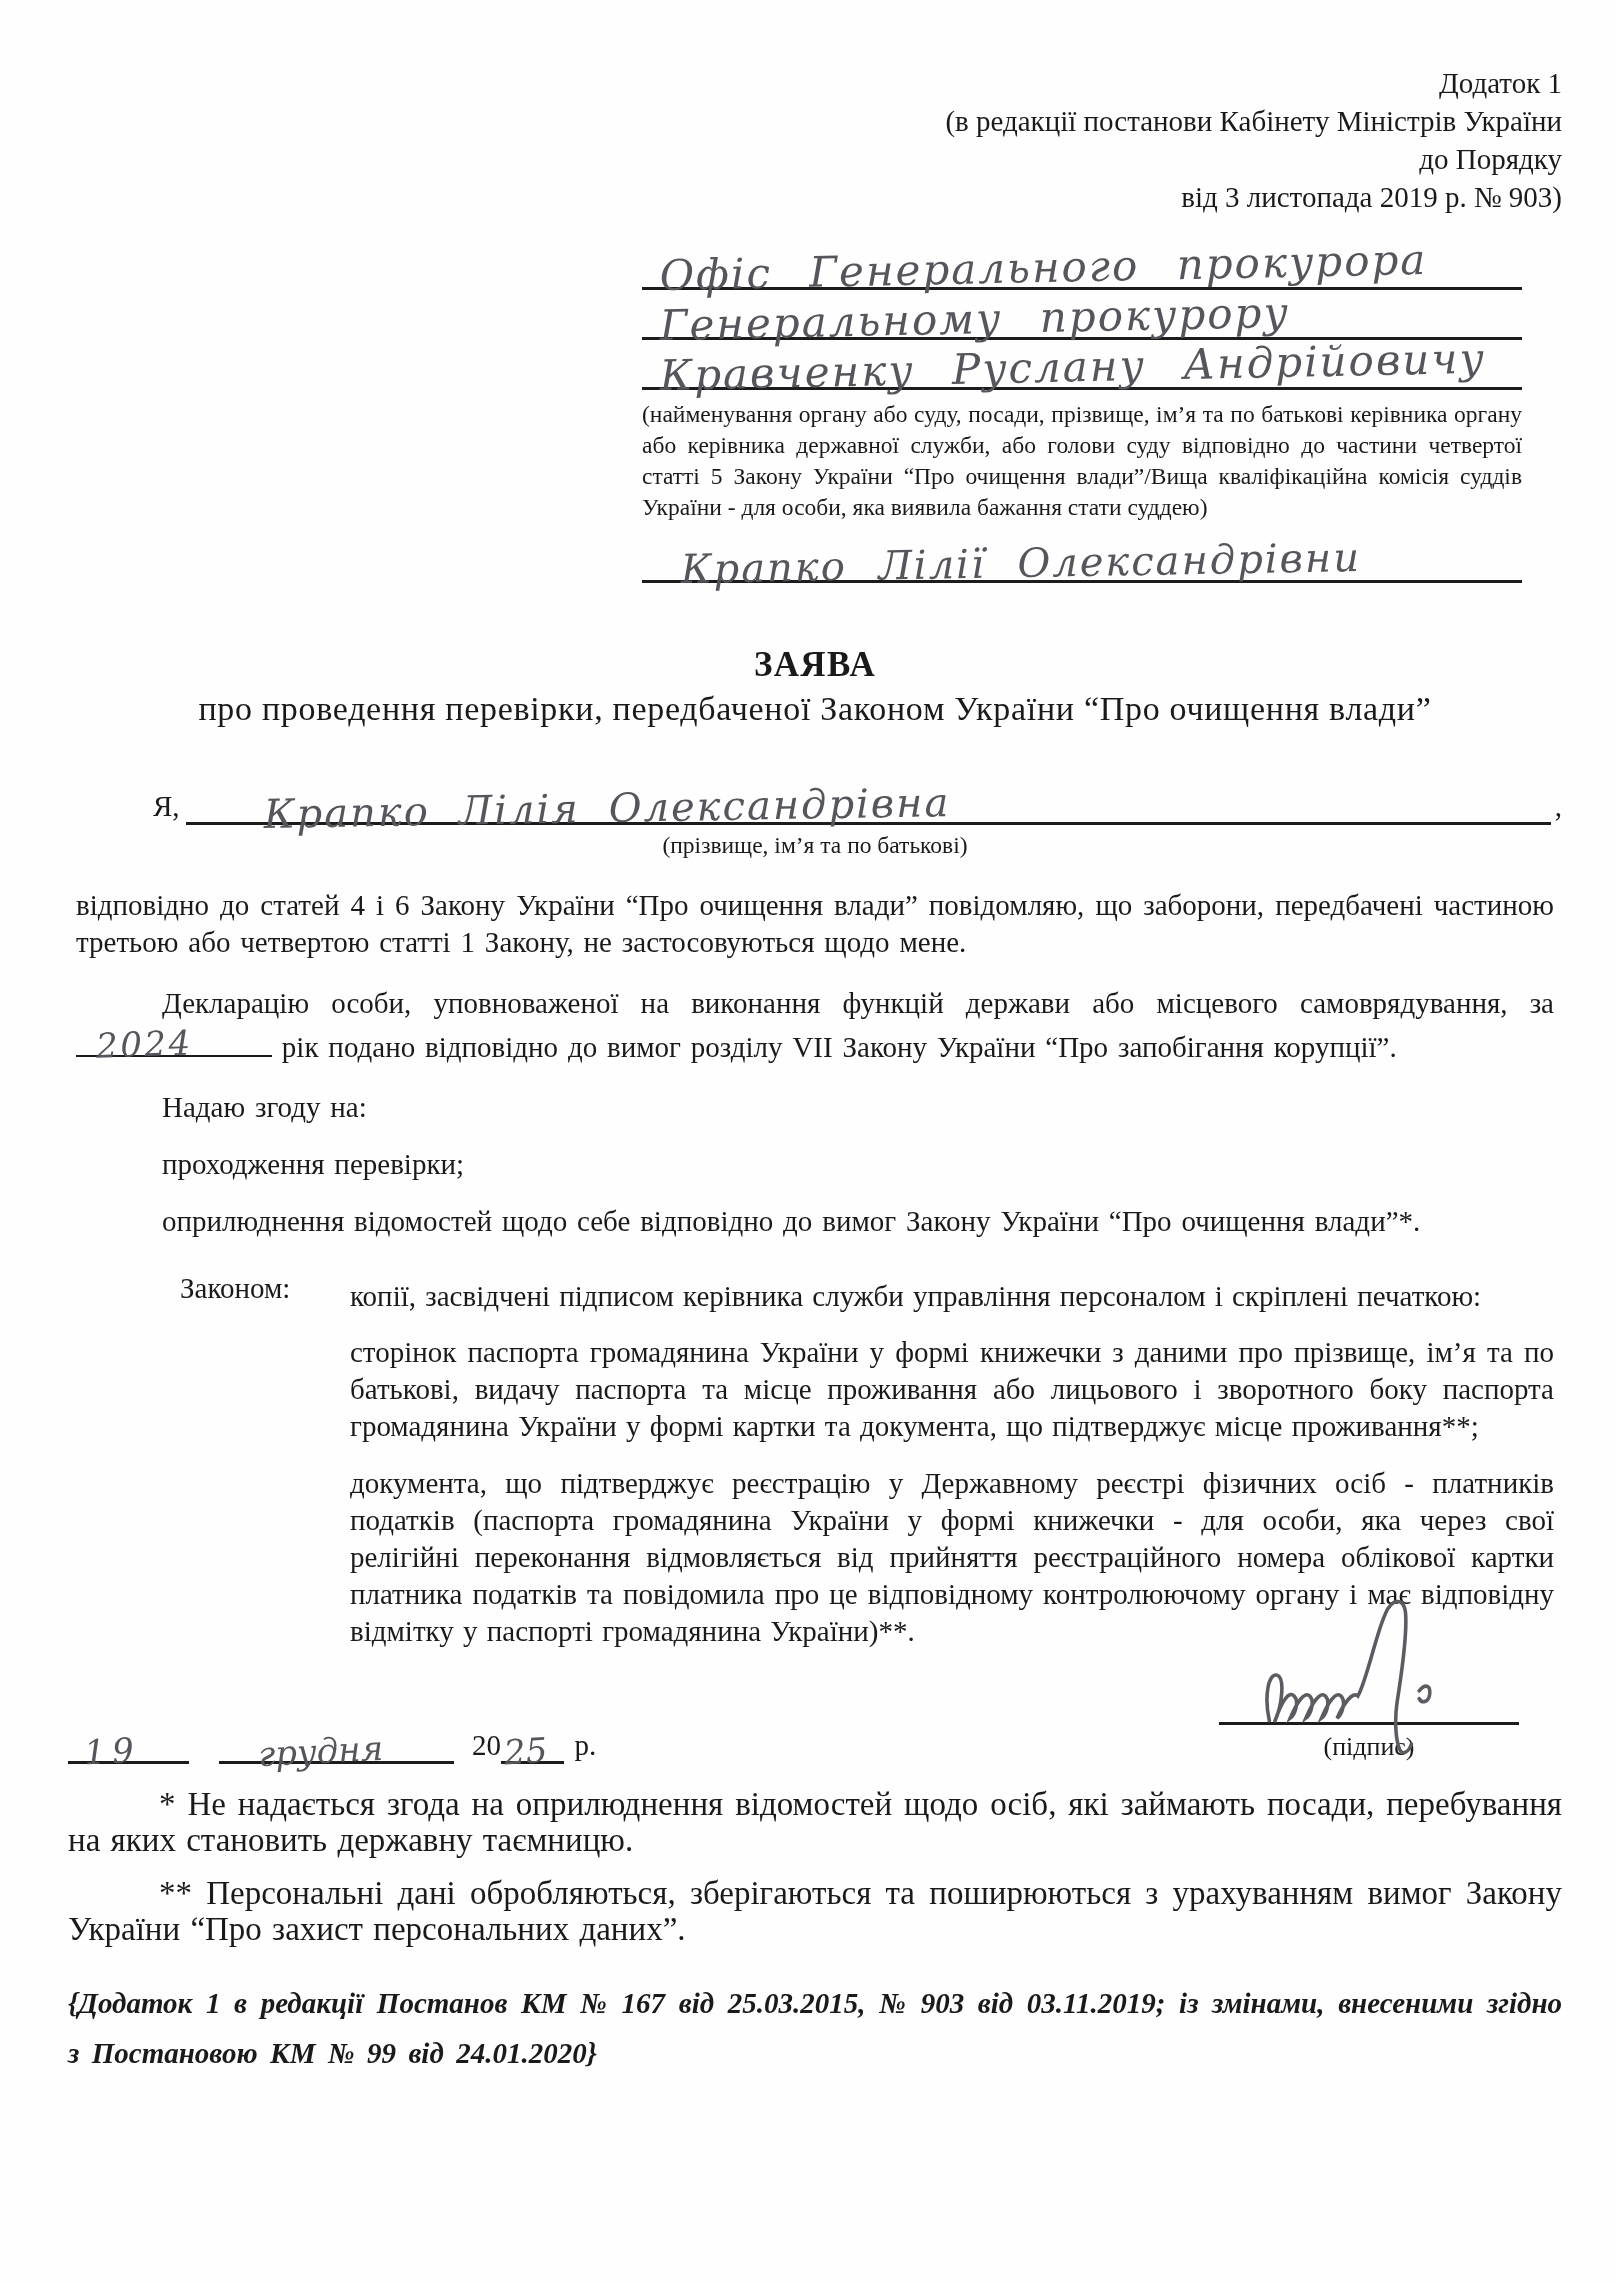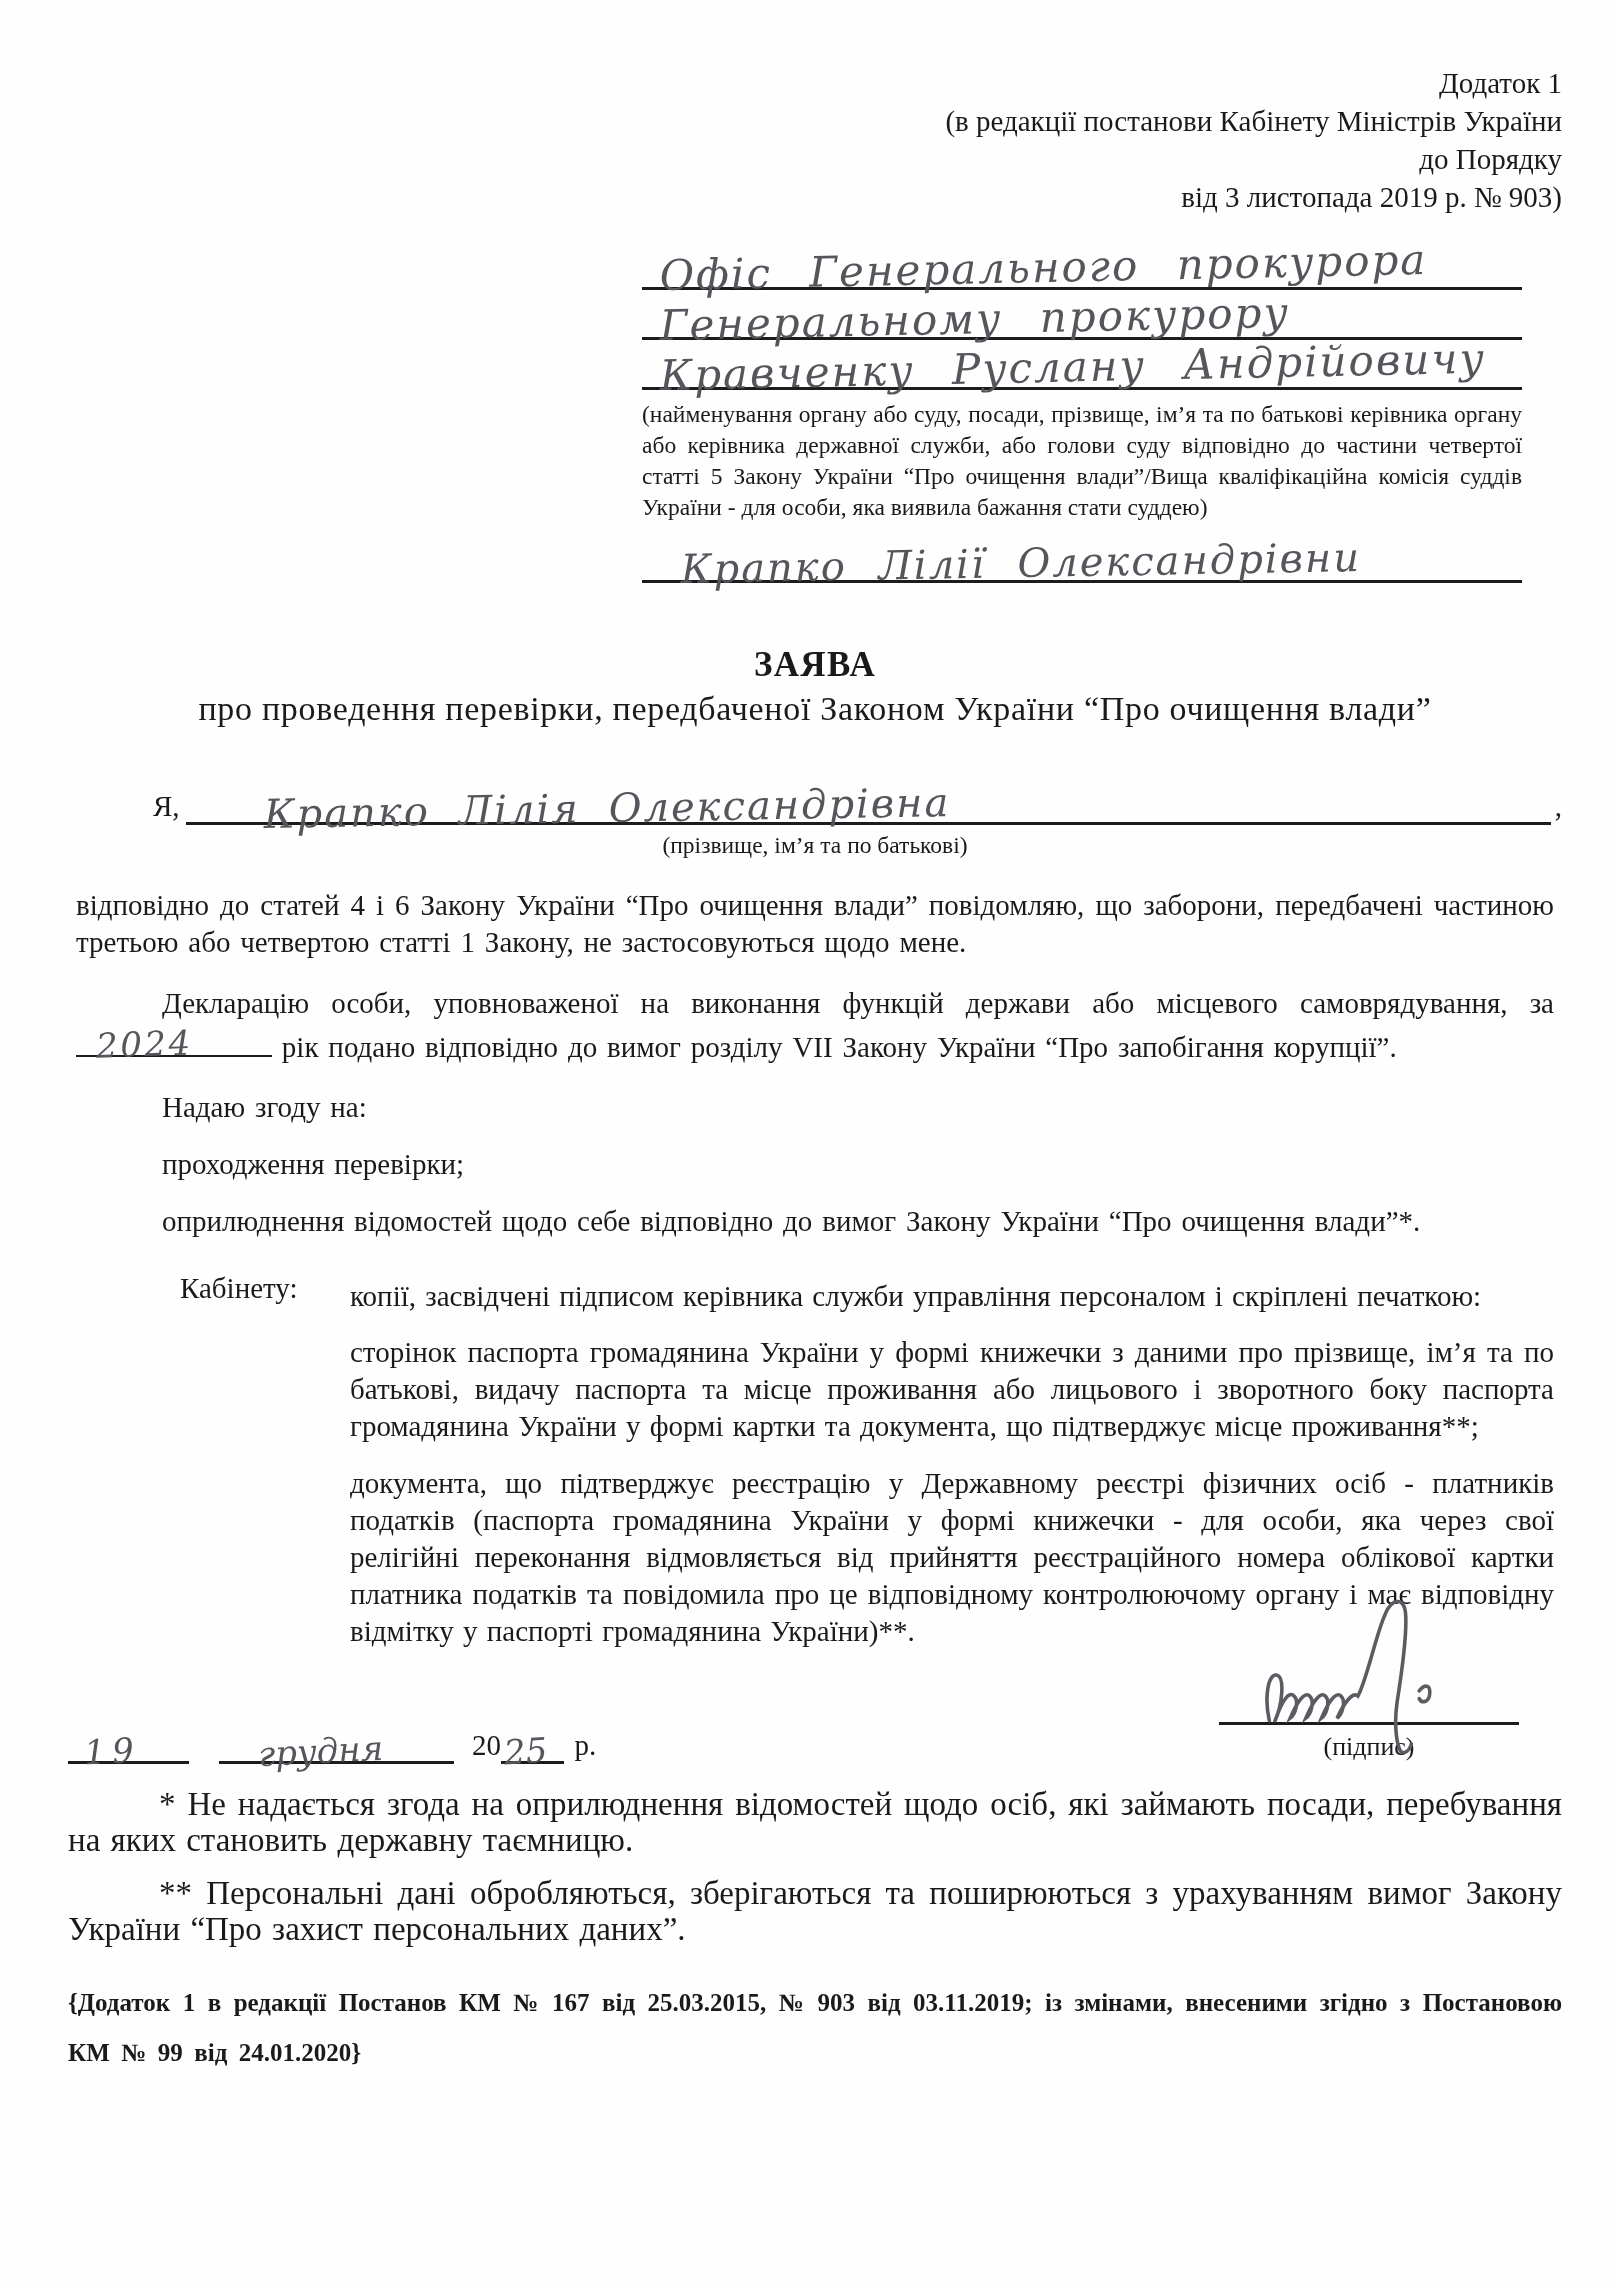--- a/index.html
+++ b/index.html
@@ -83,22 +83,22 @@
   .w-year .hand{left:2.6px;transform:rotate(-4deg);}
   .r-label{margin-left:10.4px;}
   .sig-block{width:300px;margin-right:43px;}
   .sig-line{position:relative;height:26px;border-bottom:3.9px solid #1c1c1c;}
   .sig-line svg{position:absolute;left:36px;bottom:-34px;overflow:visible;}
   .sig-caption{text-align:center;font-size:26px;line-height:34px;margin-top:5.2px;}
   .footnote{margin:0;text-align:justify;font-size:33px;line-height:36px;text-indent:91px;word-spacing:2px;}
   .fn1{margin-top:22px;}
   .fn2{margin-top:17px;}
   .revision{
-    margin-top:31px;font-weight:700;
-    font-size:25px;line-height:50px;text-align:justify;word-spacing:5.2px;
+    margin-top:31px;font-weight:700;font-style:italic;
+    font-size:29px;line-height:50px;text-align:justify;word-spacing:5.2px;
   }
 </style>
 </head>
 <body>
 
 <div class="page">
 
   <div class="header">
     <div>Додаток 1</div>
     <div>(в редакції постанови Кабінету Міністрів України</div>
@@ -142,21 +142,21 @@
     <span>Декларацію особи, уповноваженої на виконання функцій держави або місцевого самоврядування, за</span>
     <span class="inline-uline"><span class="hand">2024</span></span>
     <span>рік подано відповідно до вимог розділу VII Закону України “Про запобігання корупції”.</span>
   </p>
 
   <p class="body-p indent mt36">Надаю згоду на:</p>
   <p class="body-p indent mt30">проходження перевірки;</p>
   <p class="body-p indent mt30">оприлюднення відомостей щодо себе відповідно до вимог Закону України “Про очищення влади”*.</p>
 
   <div class="attachment">
-    <div class="att-label">Кабінету:</div>
+    <div class="att-label">Законом:</div>
     <div class="att-gap"></div>
     <div class="att-content">
       <p class="body-p">копії, засвідчені підписом керівника служби управління персоналом і скріплені печаткою:</p>
       <p class="body-p mt30">сторінок паспорта громадянина України у формі книжечки з даними про прізвище, ім’я та по батькові, видачу паспорта та місце проживання або лицьового і зворотного боку паспорта громадянина України у формі картки та документа, що підтверджує місце проживання**;</p>
       <p class="body-p mt30">документа, що підтверджує реєстрацію у Державному реєстрі фізичних осіб - платників податків (паспорта громадянина України у формі книжечки - для особи, яка через свої релігійні переконання відмовляється від прийняття реєстраційного номера облікової картки платника податків та повідомила про це відповідному контролюючому органу і має відповідну відмітку у паспорті громадянина України)**.</p>
     </div>
   </div>
 
   <div class="date-sig-row">
     <div class="date-left">

